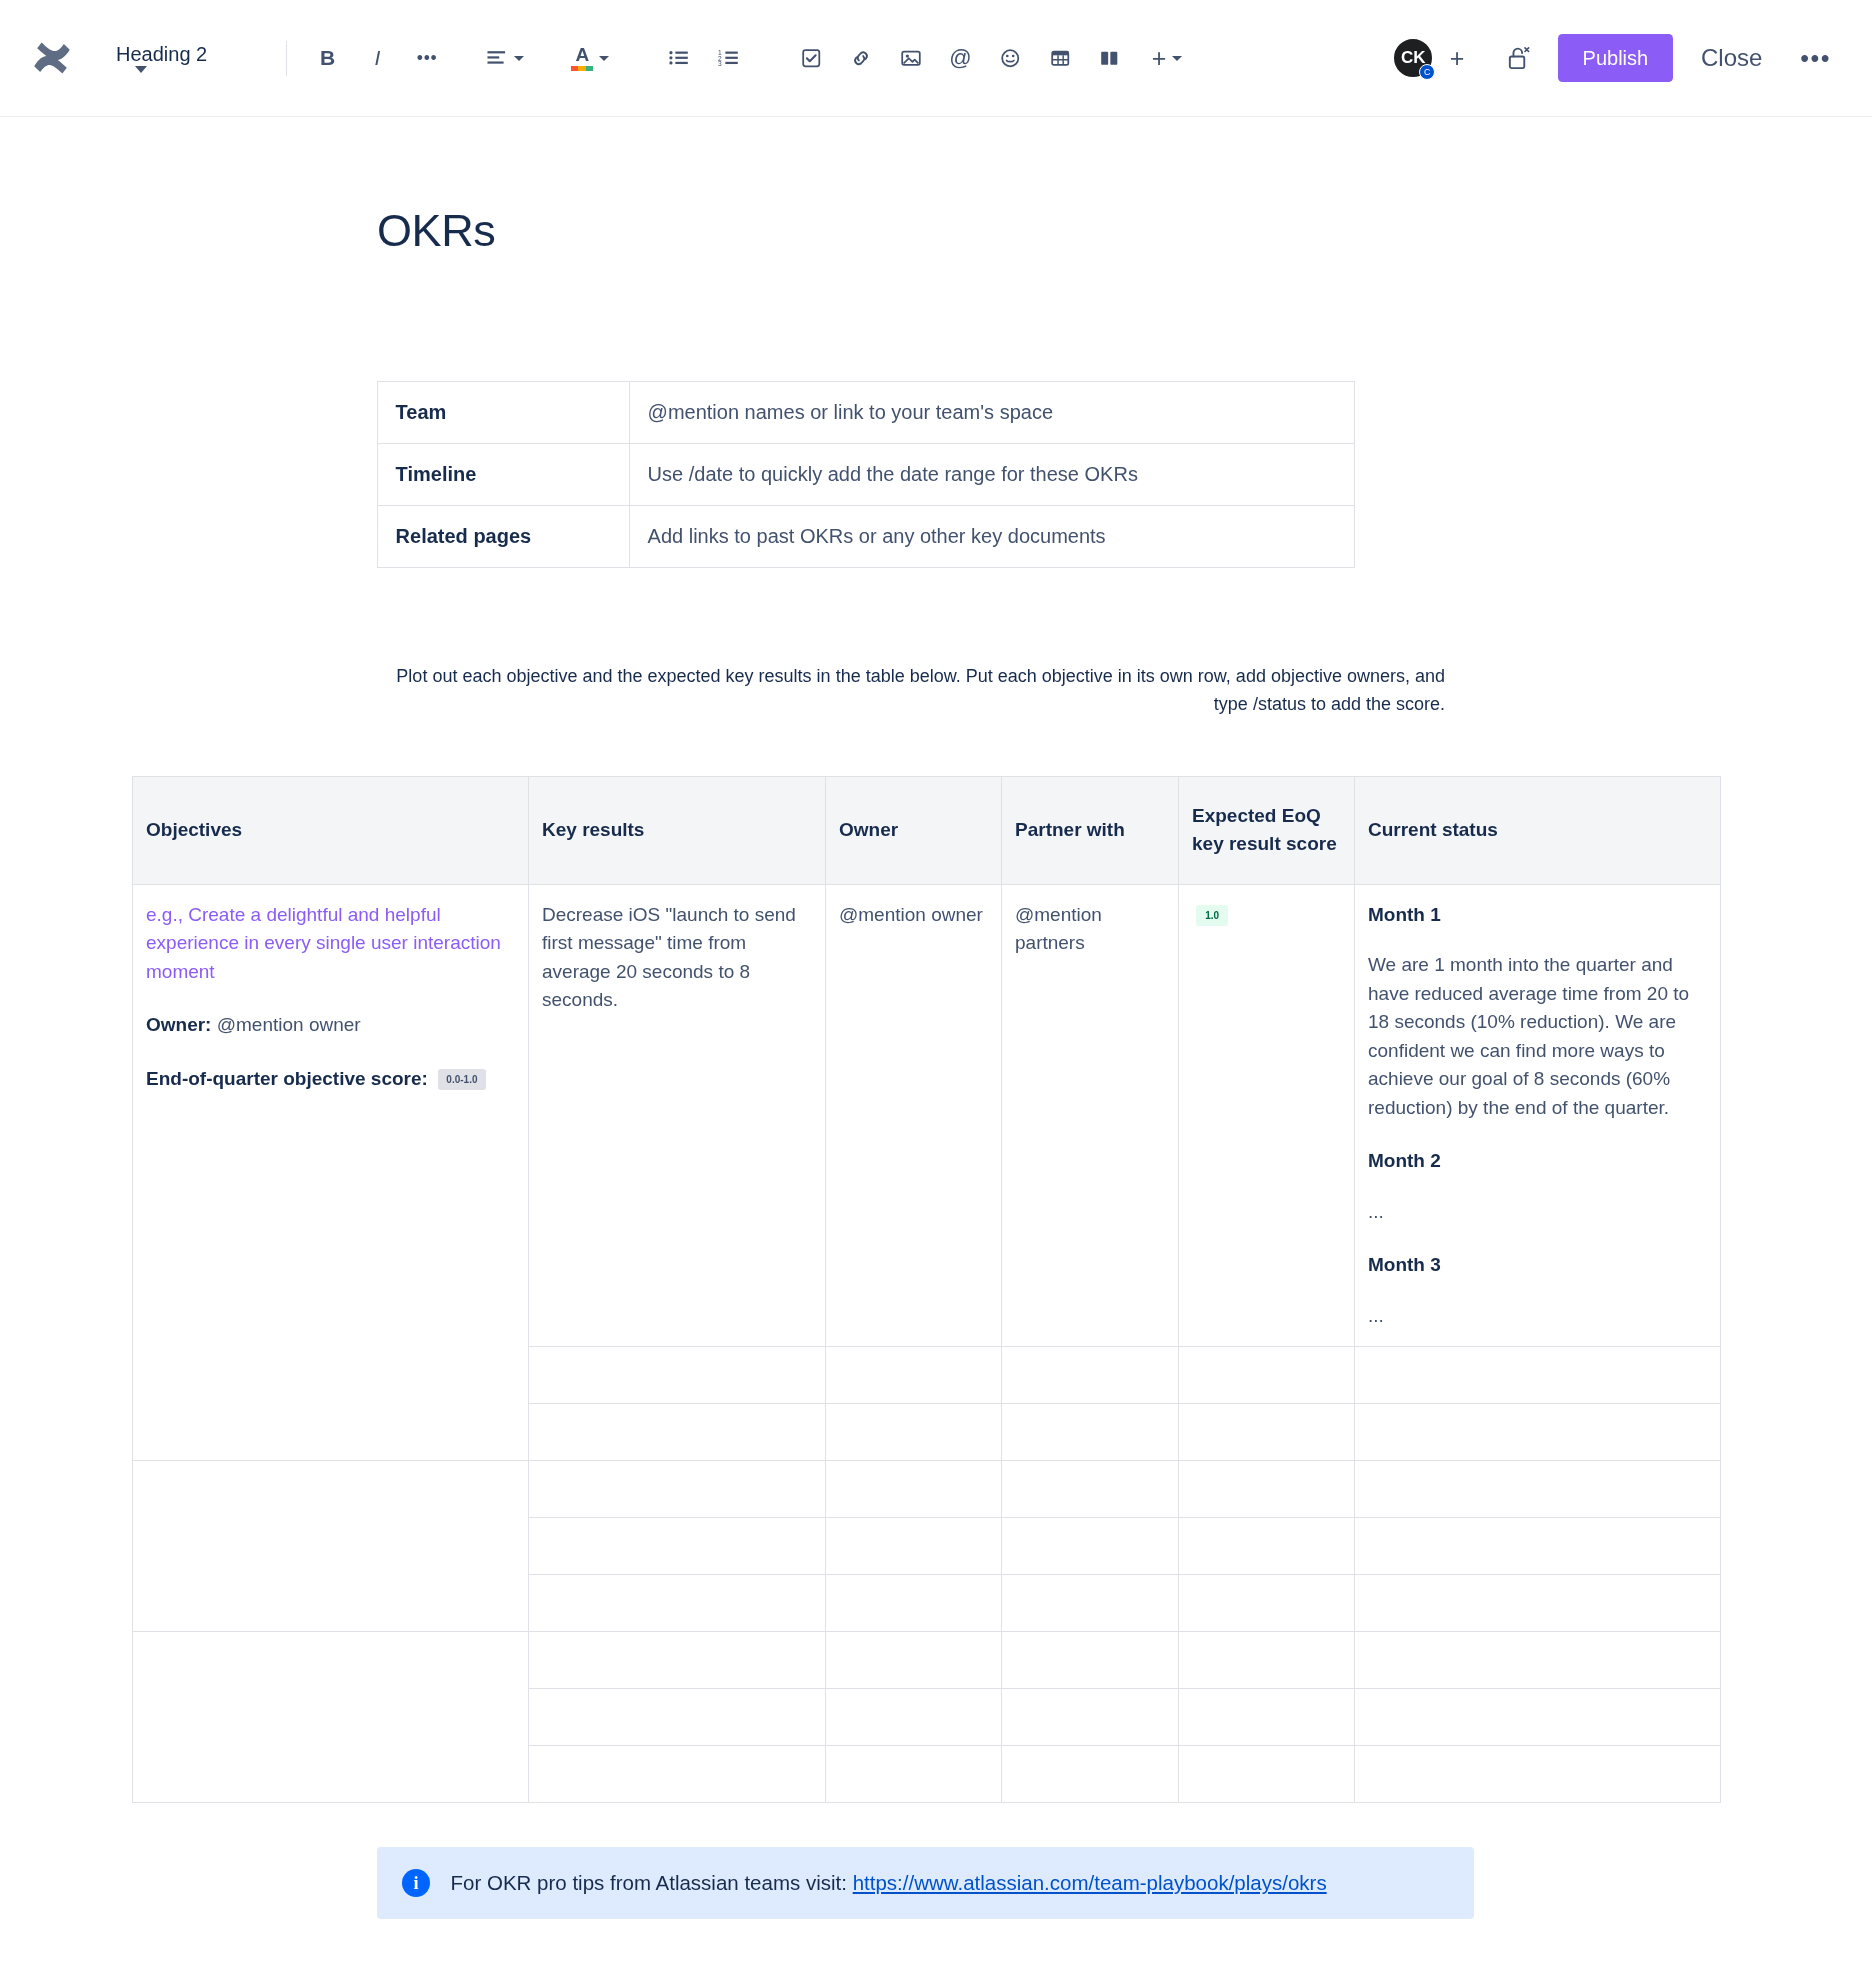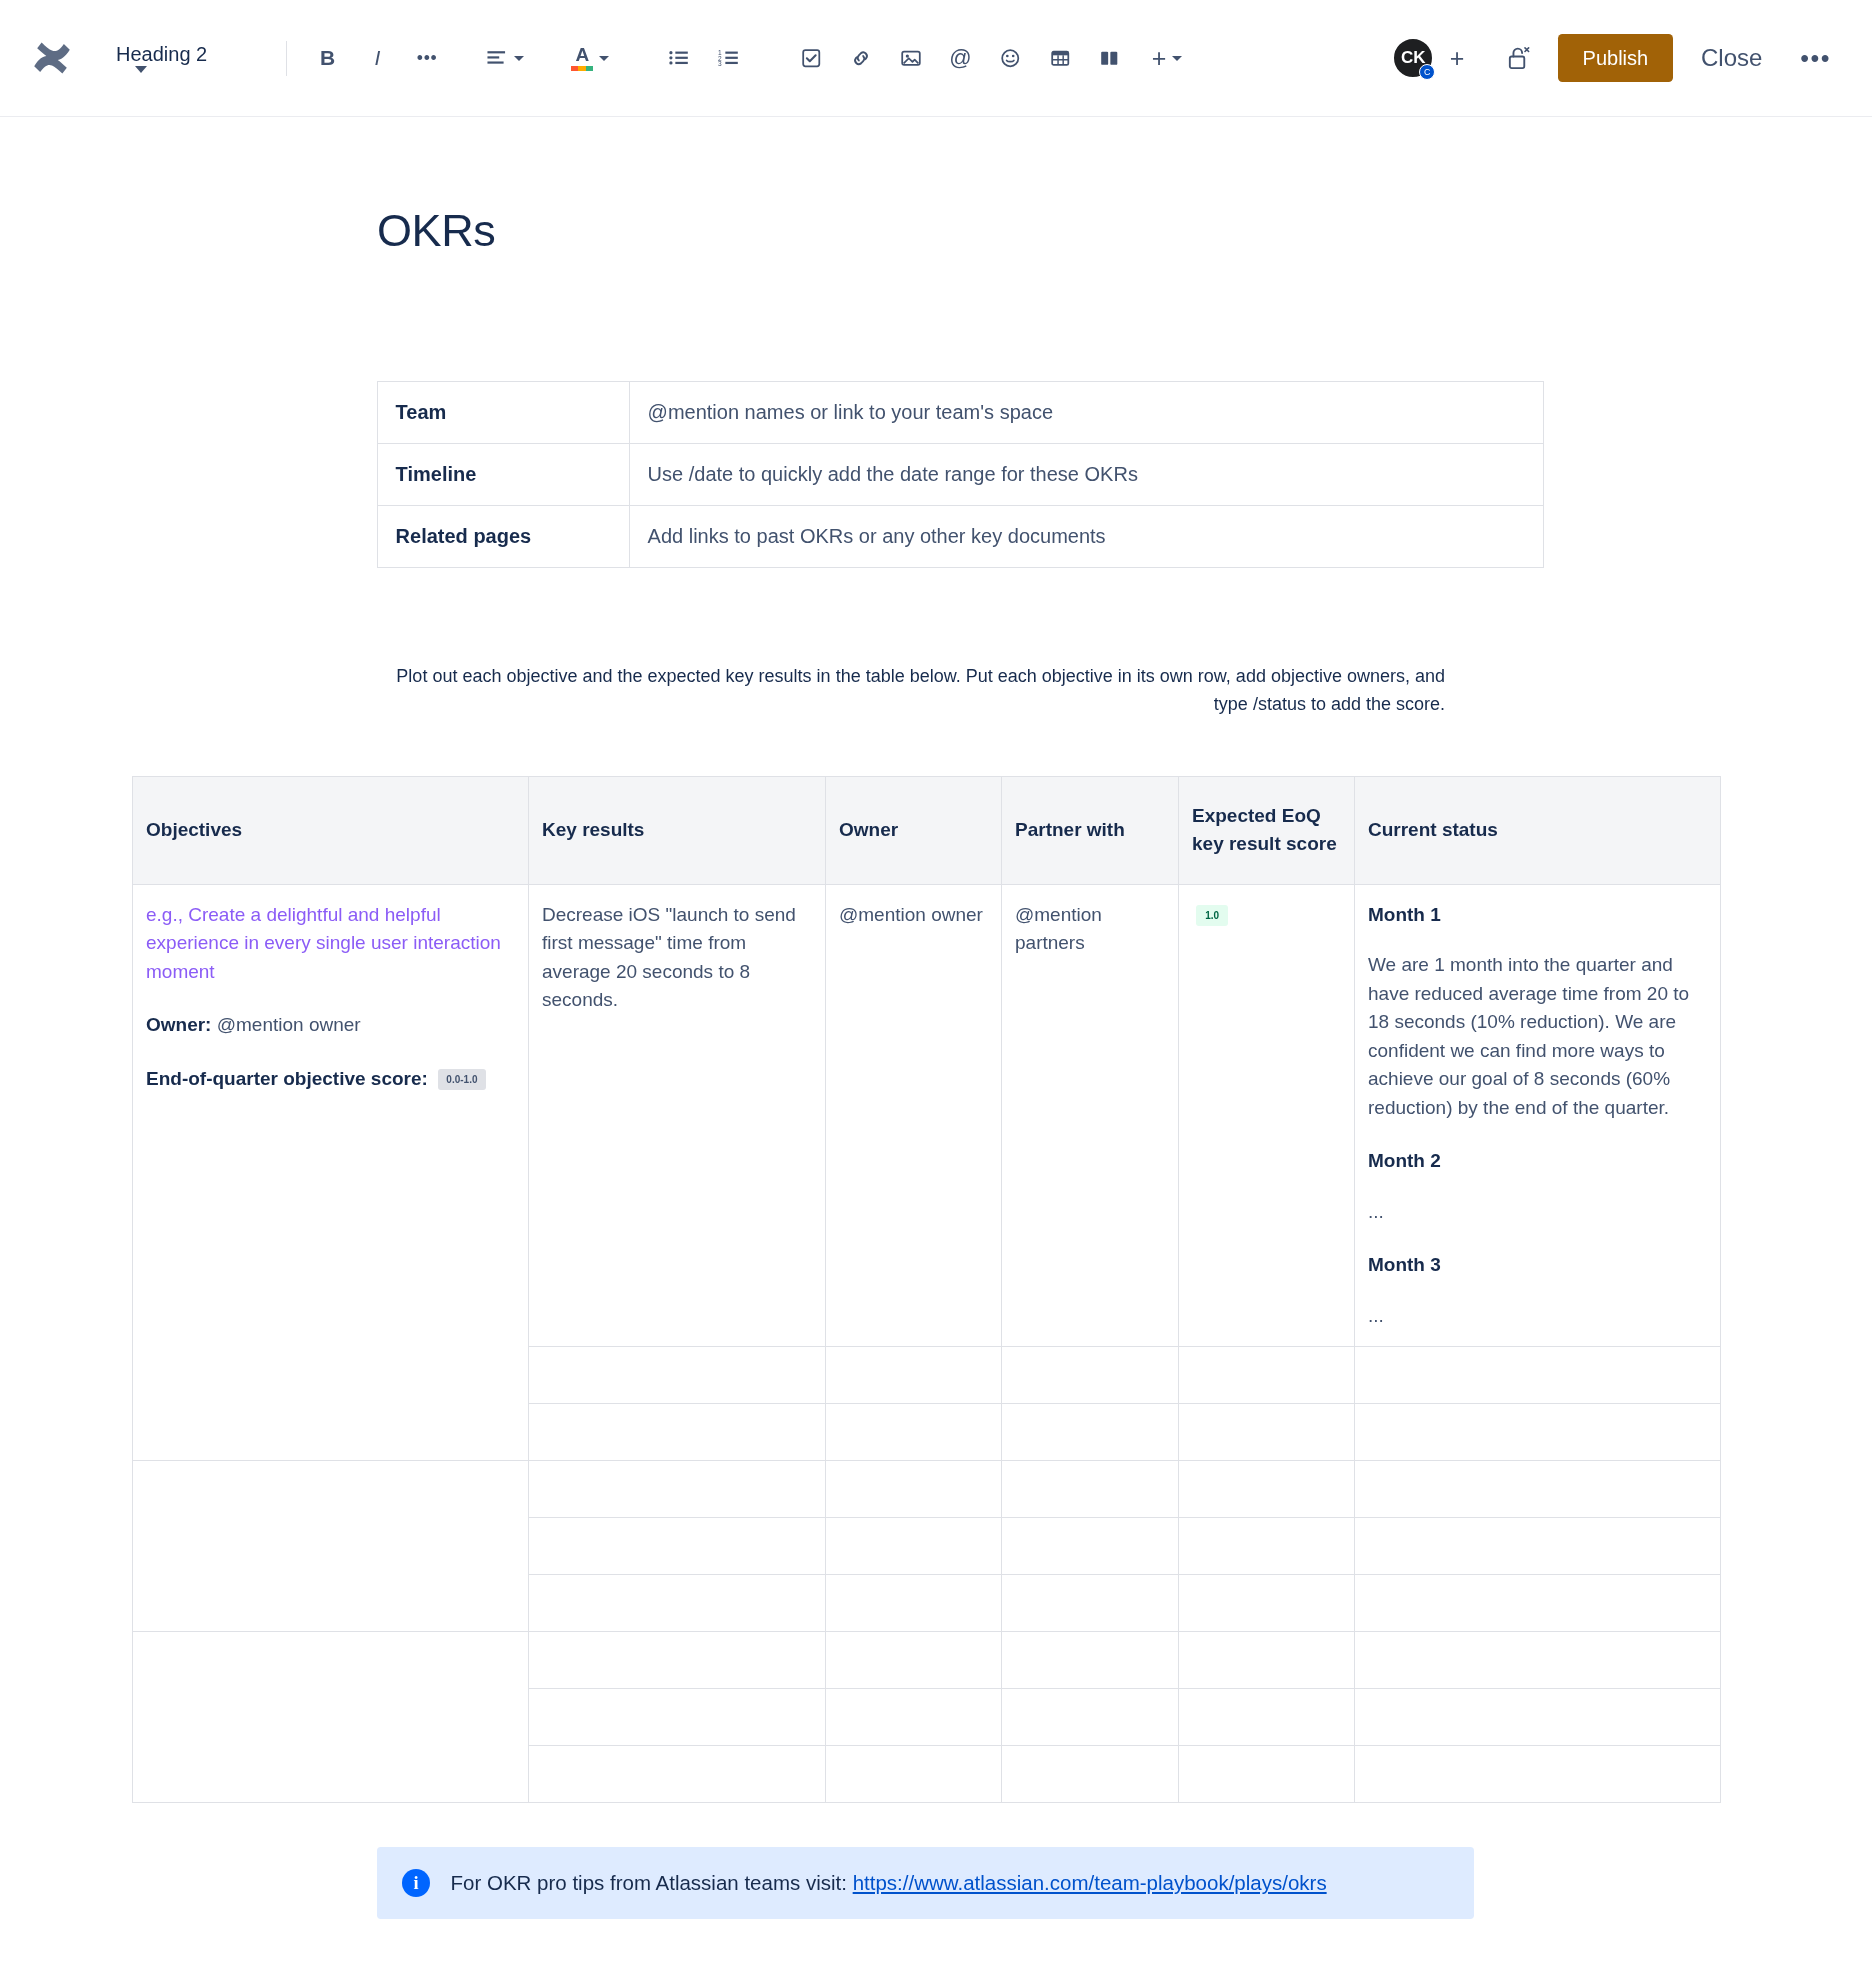--- a/index.html
+++ b/index.html
@@ -92,21 +92,21 @@
     color: #42526e; font-size: 25px;
     display: flex; align-items: center; justify-content: center;
     margin-left: 4.4px; cursor: pointer;
   }
   .lock-btn {
     width: 41px; height: 41px;
     display: flex; align-items: center; justify-content: center;
     margin-right: 19px; cursor: pointer;
   }
   .publish-btn {
-    background: #a16207; color: #fff;
+    background: #8b5cf6; color: #fff;
     font-size: 20px;
     padding: 12.4px 25px;
     border-radius: 4.4px;
     cursor: pointer;
     white-space: nowrap;
   }
   .close-btn {
     font-size: 24px; color: #42526e;
     padding: 12.4px 19px; margin-left: 8.8px;
     cursor: pointer;
@@ -128,21 +128,21 @@
     font-weight: normal;
     color: #172b4d;
     margin: 88px 0 0 377px;
     letter-spacing: -0.4px;
   }
 
   
   table.info {
     border-collapse: collapse;
     margin: 124px 0 0 377px;
-    width: 1167px;
+    width: 978px;
     table-layout: fixed;
   }
   table.info td {
     border: 0.7px solid #dfe1e6;
     padding: 19px 17.6px;
     font-size: 20px;
     vertical-align: middle;
     height: 59px;
   }
   table.info td.key {

